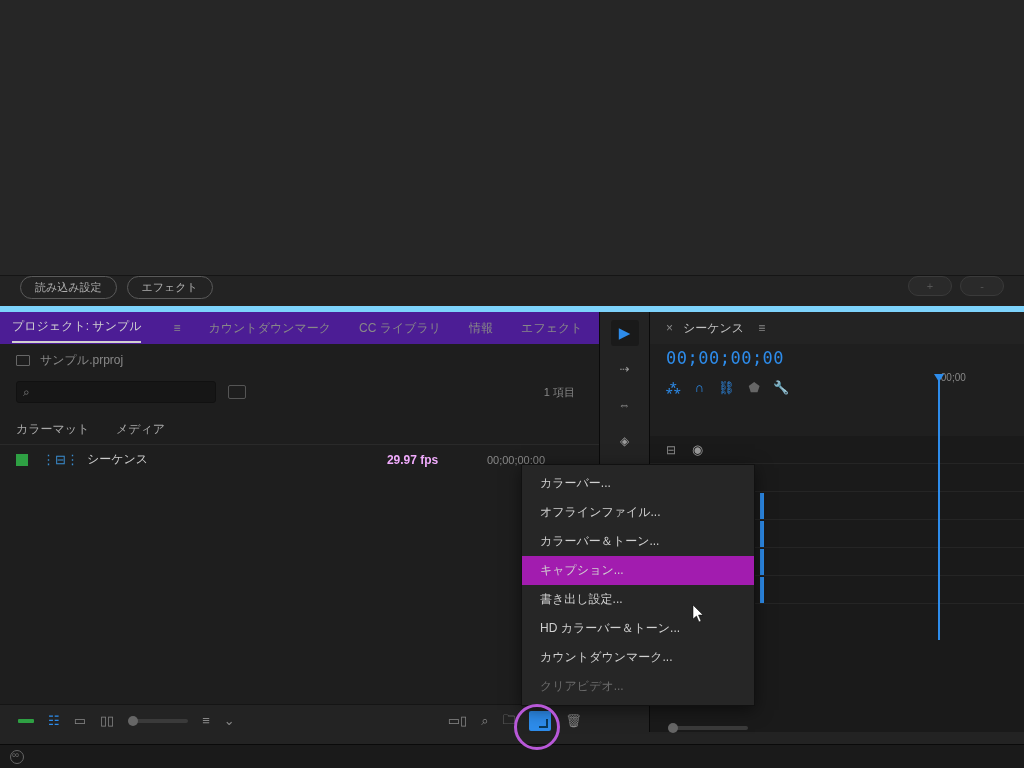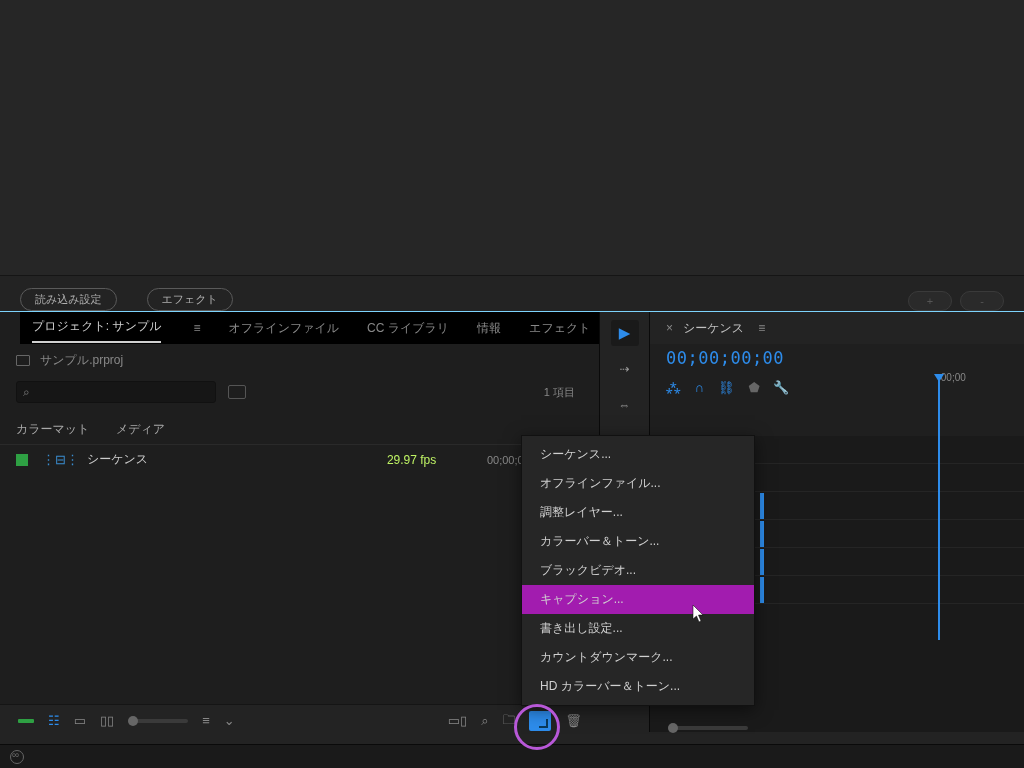--- a/index.html
+++ b/index.html
@@ -1,28 +1,28 @@
 <!DOCTYPE html>
 <html><head>
 <meta charset="utf-8">
 <style>
 * { margin: 0; padding: 0; box-sizing: border-box; font-family: 'Hiragino Kaku Gothic Pro', 'Meiryo', sans-serif; }
 body { background: #232323; color: #a0a0a0; font-size: 12px; overflow: hidden; width: 1024px; height: 768px; position: relative; }
 
 .preview-area { height: 276px; background: #262626; border-bottom: 1px solid #151515; }
 
-.config-bar { height: 36px; display: flex; align-items: flex-end; padding: 0 20px; background: #232323; border-bottom: 1px solid #7dd3fc; gap: 20px; }
+.config-bar { height: 36px; display: flex; align-items: flex-start; padding: 0 20px; background: #232323; border-bottom: 6px solid #7dd3fc; }
 .pill-btn { border: 1px solid #5a5a5a; border-radius: 12px; padding: 3px 14px; font-size: 11px; color: #b0b0b0; background: transparent; margin-right: 10px; cursor: pointer; }
 .config-right { margin-left: auto; display: flex; gap: 8px; }
 .mini-pill { width: 44px; height: 20px; border: 1px solid #3a3a3a; border-radius: 10px; background: #2a2a2a; display: flex; align-items: center; justify-content: center; font-size: 11px; color: #555; }
 
 .main-area { display: flex; height: 420px; }
 
 .project-panel { width: 600px; background: #1e1e1e; display: flex; flex-direction: column; border-right: 1px solid #0a0a0a; }
-.tabs-row { display: flex; align-items: center; height: 32px; padding: 0 12px; gap: 28px; background: #000000; margin-left: 20px; }
+.tabs-row { display: flex; align-items: center; height: 32px; padding: 0 12px; gap: 28px; background: #4c1d95; }
 .tab { font-size: 12px; color: #888; cursor: pointer; padding: 4px 0; white-space: nowrap; }
 .tab.active { color: #d0d0d0; border-bottom: 2px solid #d0d0d0; padding-bottom: 6px; }
 .tab-menu { margin-left: 4px; color: #888; }
 .tabs-more { margin-left: auto; color: #aaa; font-weight: bold; }
 
 .project-file { padding: 8px 16px; display: flex; align-items: center; gap: 10px; color: #888; font-size: 12px; }
 .folder-icon { width: 14px; height: 11px; border: 1px solid #666; border-radius: 1px; }
 
 .search-row { display: flex; align-items: center; padding: 4px 16px; gap: 12px; }
 .search-box { flex: 0 0 200px; height: 22px; background: #161616; border: 1px solid #111; border-radius: 3px; display: flex; align-items: center; padding: 0 6px; color: #777; }
@@ -32,21 +32,21 @@
 .column-headers { display: flex; padding: 8px 16px 6px; border-bottom: 1px solid #2a2a2a; margin-top: 6px; }
 .col-name { flex: 0 0 350px; display: flex; align-items: center; gap: 6px; padding-left: 30px; color: #aaa; }
 .col-fps { flex: 0 0 100px; color: #aaa; }
 .col-media { flex: 1; color: #aaa; }
 .sort-arrow { font-size: 10px; }
 
 .asset-row { display: flex; align-items: center; padding: 6px 16px; color: #ccc; }
 .asset-swatch { width: 12px; height: 12px; background: #2ea043; margin-right: 14px; }
 .asset-icon { color: #3a8dd0; margin-right: 8px; font-size: 13px; }
 .asset-name { flex: 0 0 300px; }
-.asset-fps { flex: 0 0 100px; color: #bef264; }
+.asset-fps { flex: 0 0 100px; color: #f0abfc; font-weight: bold; }
 .asset-dur { color: #888; font-size: 11px; }
 
 .tool-column { width: 50px; background: #232323; display: flex; flex-direction: column; align-items: center; padding-top: 8px; gap: 10px; border-right: 1px solid #0a0a0a; }
 .tool-btn { width: 28px; height: 26px; display: flex; align-items: center; justify-content: center; border-radius: 3px; color: #999; cursor: pointer; }
 .tool-btn.active { background: #1a1a1a; }
 .tool-arrow { color: #2d8ceb; font-size: 15px; }
 
 .timeline-panel { flex: 1; background: #1f1f1f; display: flex; flex-direction: column; }
 .tl-header { display: flex; align-items: center; gap: 10px; padding: 8px 16px; background: #232323; height: 32px; }
 .tl-close { color: #888; }
@@ -114,21 +114,21 @@
     <div class="mini-pill">-</div>
   </div>
 </div>
 
 <div class="main-area">
 
   <div class="project-panel">
     <div class="tabs-row">
       <span class="tab active">プロジェクト: サンプル</span>
       <span class="tab-menu">≡</span>
-      <span class="tab">オフラインファイル</span>
+      <span class="tab">カウントダウンマーク</span>
       <span class="tab">CC ライブラリ</span>
       <span class="tab">情報</span>
       <span class="tab">エフェクト</span>
       <span class="tabs-more">≫</span>
     </div>
 
     <div class="project-file">
       <span class="folder-icon"></span>
       <span>サンプル.prproj</span>
     </div>
@@ -263,29 +263,28 @@
     <span class="new-item-btn"></span>
     <span class="bt-icon">🗑</span>
   </div>
 </div>
 
 <div class="tl-bottom-slider"></div>
 
 <div class="highlight-circle"></div>
 
 <div class="context-menu">
-  <div class="menu-item">シーケンス...</div>
+  <div class="menu-item">カラーバー...</div>
   <div class="menu-item">オフラインファイル...</div>
-  <div class="menu-item">調整レイヤー...</div>
   <div class="menu-item">カラーバー＆トーン...</div>
-  <div class="menu-item">ブラックビデオ...</div>
   <div class="menu-item hover">キャプション...</div>
   <div class="menu-item">書き出し設定...</div>
+  <div class="menu-item">HD カラーバー＆トーン...</div>
   <div class="menu-item">カウントダウンマーク...</div>
-  <div class="menu-item">HD カラーバー＆トーン...</div>
+  <div class="menu-item cutoff">クリアビデオ...</div>
 </div>
 
 <div class="cursor">
   <svg viewBox="0 0 12 18">
       <path d="M0 0 L0 14 L3.5 11 L6 17 L8 16 L5.5 10 L10 10 Z" fill="white" stroke="black" stroke-width="0.5"></path>
     </svg>
 </div>
 
 <div class="status-bar">
   <span class="cc-logo"></span>

